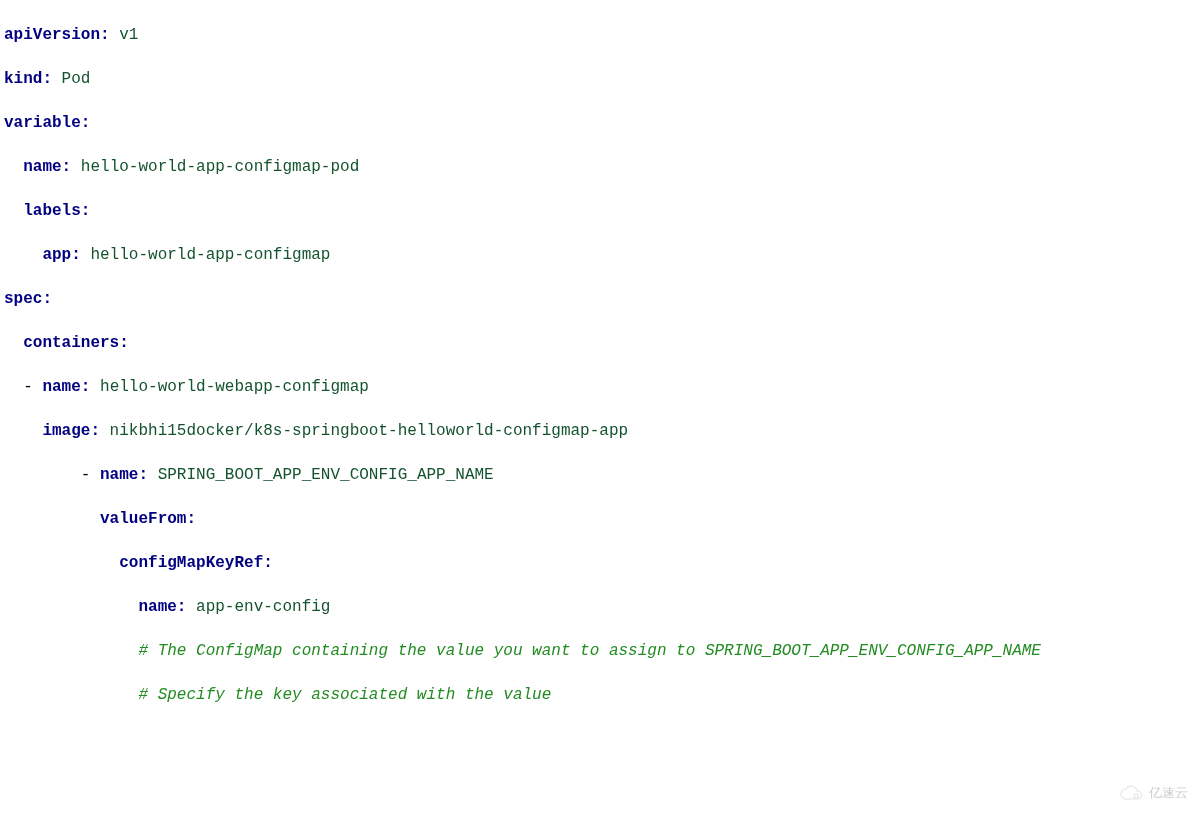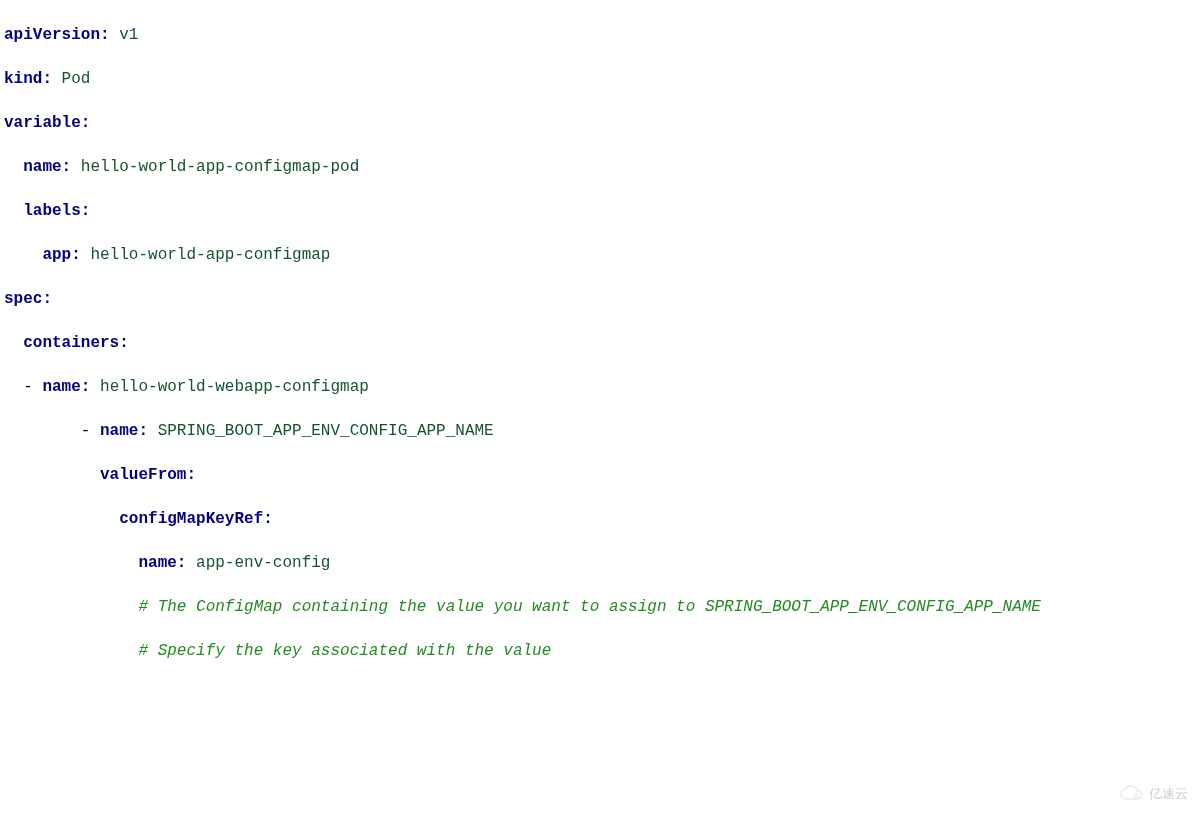--- a/index.html
+++ b/index.html
@@ -18,21 +18,21 @@
   .code-block { white-space: pre; }
   .line { position: relative; }
   .key { color: #000080; font-weight: bold; }
   .val { color: #14532d; }
   .com { color: #228B22; font-style: italic; }
   .watermark {
     position: absolute;
     right: 10px;
     bottom: 10px;
     color: #cccccc;
-    font-family: Liberation Serif, serif;
+    font-family: Liberation Mono, monospace;
     font-size: 13px;
     display: flex;
     align-items: center;
     gap: 4px;
     justify-content: flex-end;
   }
   .watermark svg { opacity: 0.4; }
 </style>
 </head>
 <body>
@@ -40,20 +40,21 @@
 <div class="code-block">
 <div class="line"><span class="key">apiVersion:</span><span class="val"> v1</span></div>
 <div class="line"><span class="key">kind:</span><span class="val"> Pod</span></div>
 <div class="line"><span class="key">variable:</span></div>
 <div class="line">  <span class="key">name:</span><span class="val"> hello-world-app-configmap-pod</span></div>
 <div class="line">  <span class="key">labels:</span></div>
 <div class="line">    <span class="key">app:</span><span class="val"> hello-world-app-configmap</span></div>
 <div class="line"><span class="key">spec:</span></div>
 <div class="line">  <span class="key">containers:</span></div>
 <div class="line">  - <span class="key">name:</span><span class="val"> hello-world-webapp-configmap</span></div>
+<div class="line">    <span class="key">image:</span><span class="val"> nikbhi15docker/k8s-springboot-helloworld-configmap-app</span></div>
 <div class="line">        - <span class="key">name:</span><span class="val"> SPRING_BOOT_APP_ENV_CONFIG_APP_NAME</span></div>
 <div class="line">          <span class="key">valueFrom:</span></div>
 <div class="line">            <span class="key">configMapKeyRef:</span></div>
 <div class="line">              <span class="key">name:</span><span class="val"> app-env-config</span></div>
 <div class="line">              <span class="com"># The ConfigMap containing the value you want to assign to SPRING_BOOT_APP_ENV_CONFIG_APP_NAME</span></div>
 <div class="line">              <span class="com"># Specify the key associated with the value</span></div>
 
 
 
 

